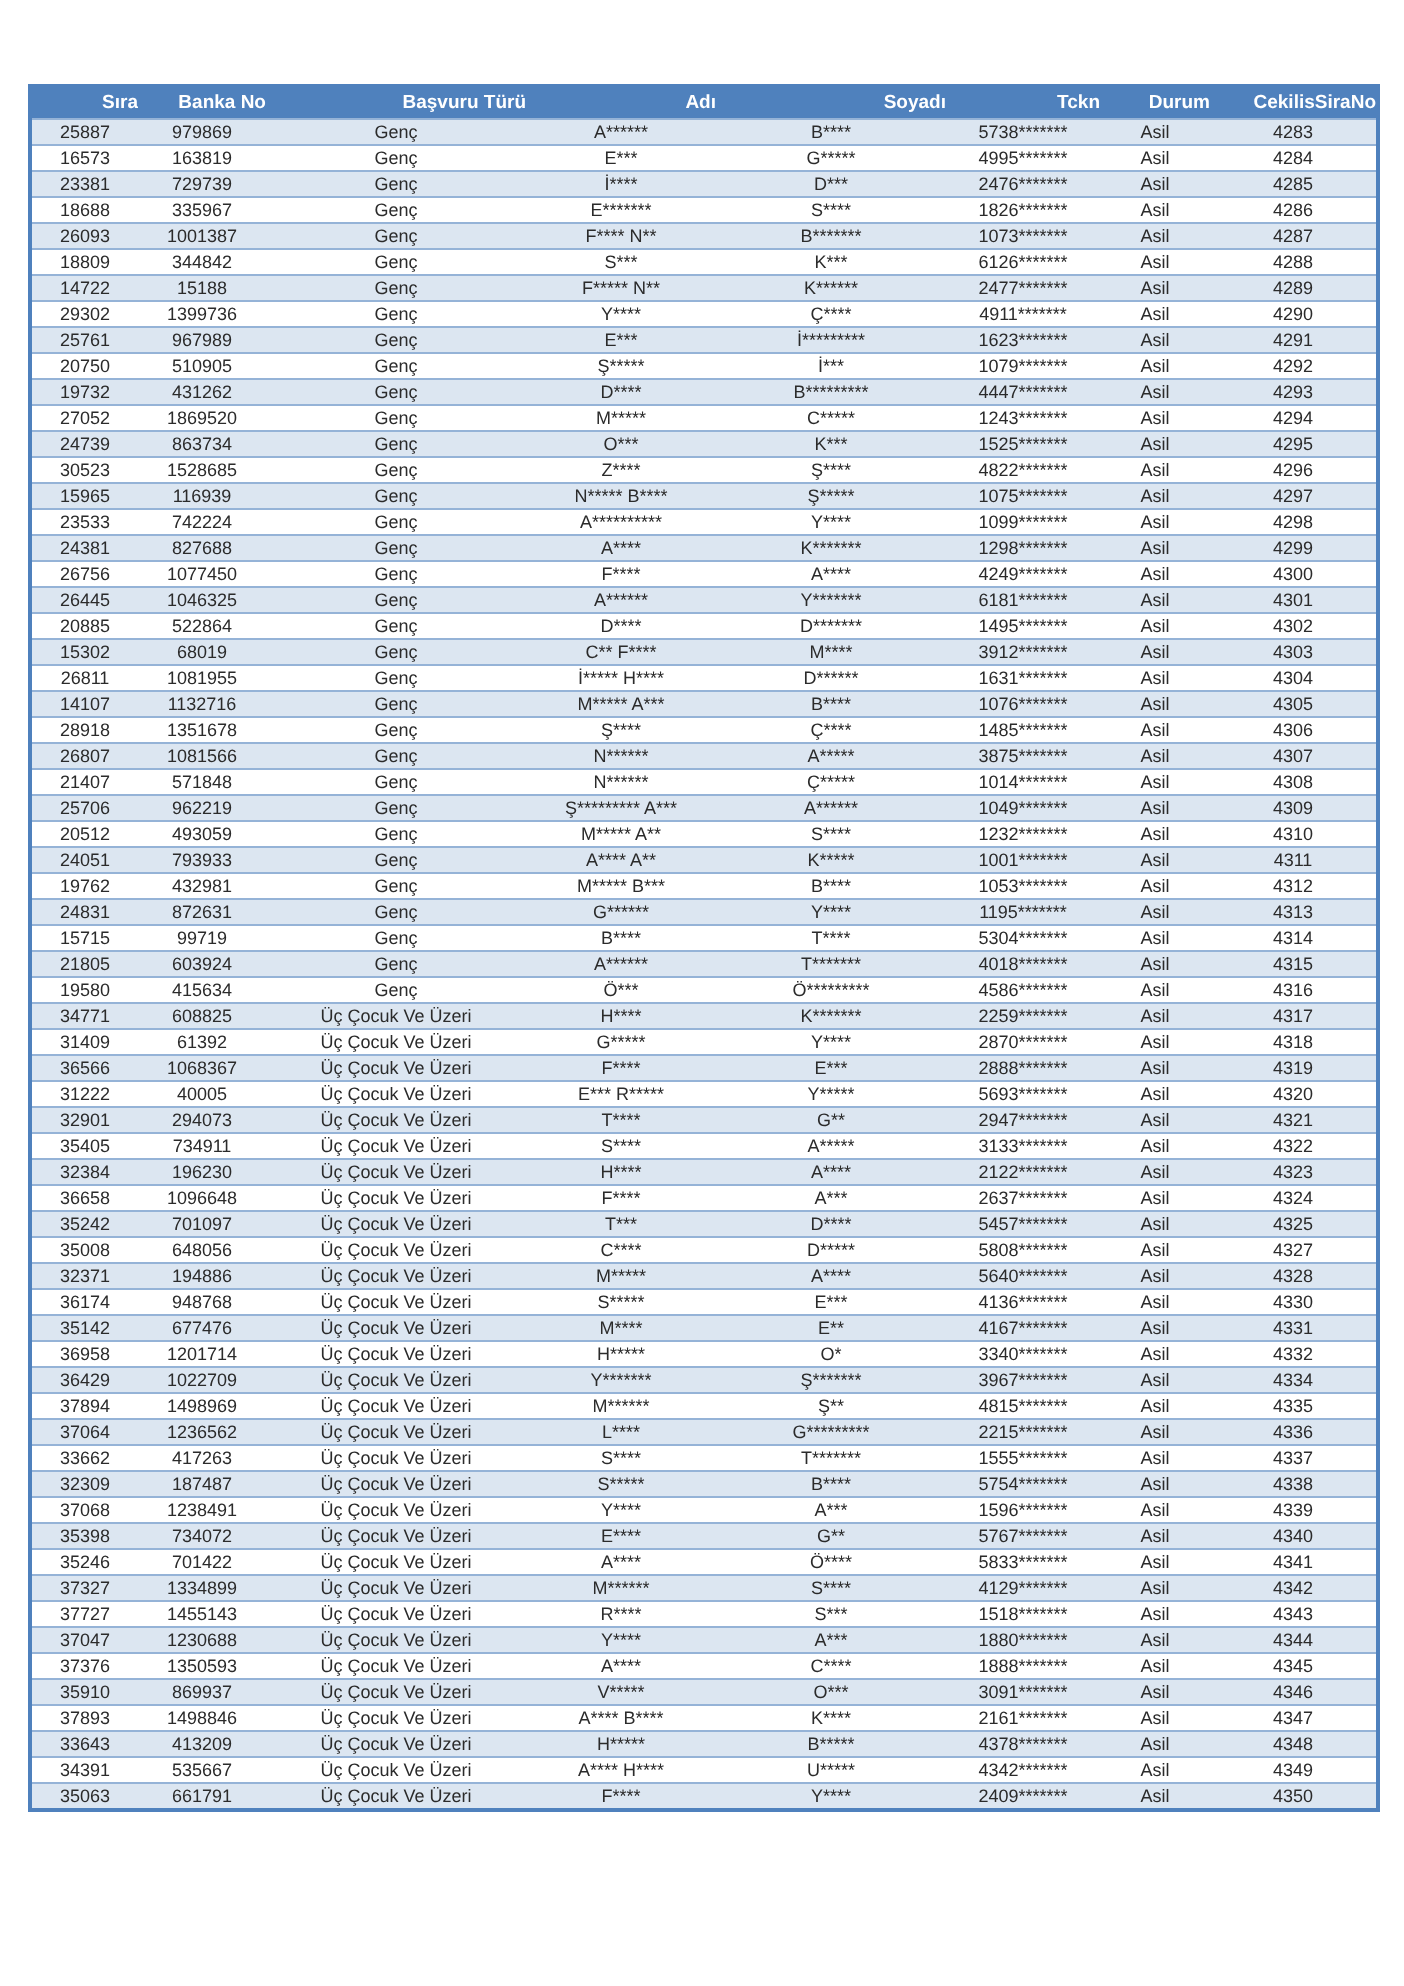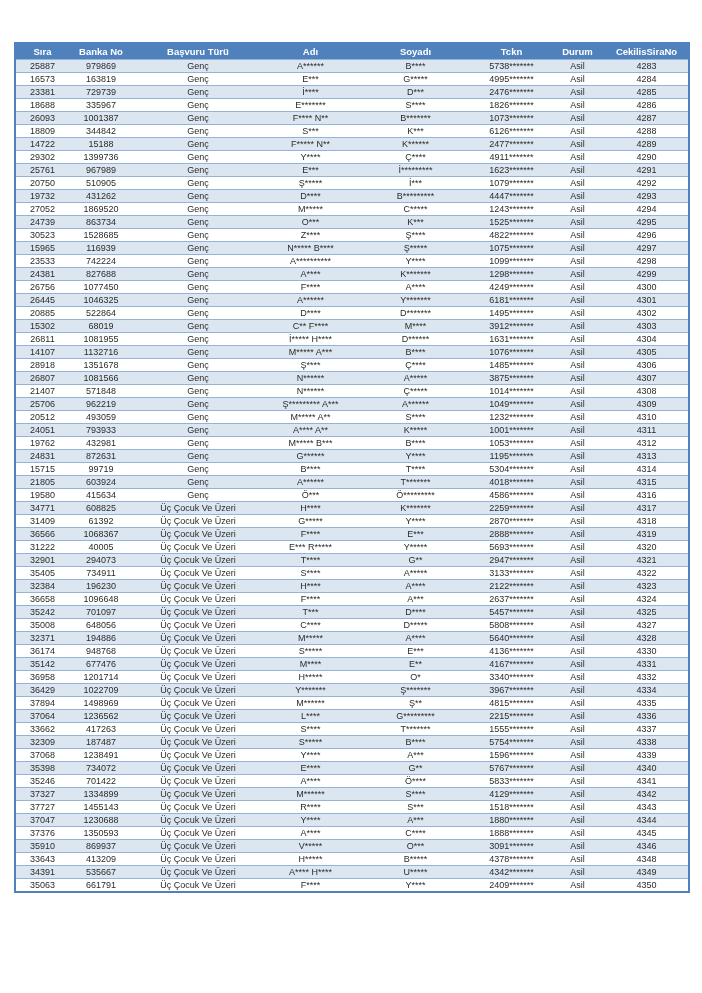--- a/index.html
+++ b/index.html
@@ -38,21 +38,21 @@
   col.c-cekilis{ width: 84px; }
 
   thead th {
     background: var(--header-bg, #4f81bd);
     color: var(--header-text, #ffffff);
     font-weight: bold;
     font-size: 9.5px;
     height: 15px;
     line-height: 15px;
     padding: 0;
-    text-align: center;
+    text-align: right;
     white-space: nowrap;
     overflow: hidden;
   }
   tbody td {
     font-size: 9px;
     height: 12px;
     line-height: 12px;
     padding: 0;
     text-align: center;
     white-space: nowrap;
@@ -695,20 +695,30 @@
             <td>35910</td>
             <td>869937</td>
             <td>Üç Çocuk Ve Üzeri</td>
             <td>V*****</td>
             <td>O***</td>
             <td>3091*******</td>
             <td>Asil</td>
             <td>4346</td>
           </tr>
           <tr>
+            <td>37893</td>
+            <td>1498846</td>
+            <td>Üç Çocuk Ve Üzeri</td>
+            <td>A**** B****</td>
+            <td>K****</td>
+            <td>2161*******</td>
+            <td>Asil</td>
+            <td>4347</td>
+          </tr>
+          <tr>
             <td>33643</td>
             <td>413209</td>
             <td>Üç Çocuk Ve Üzeri</td>
             <td>H*****</td>
             <td>B*****</td>
             <td>4378*******</td>
             <td>Asil</td>
             <td>4348</td>
           </tr>
           <tr>

